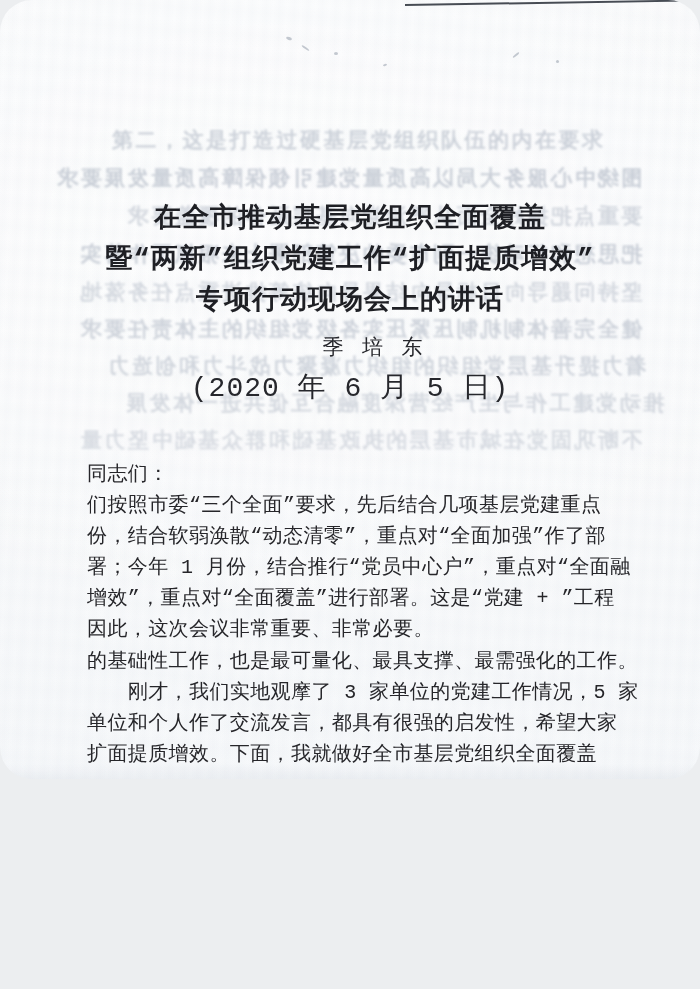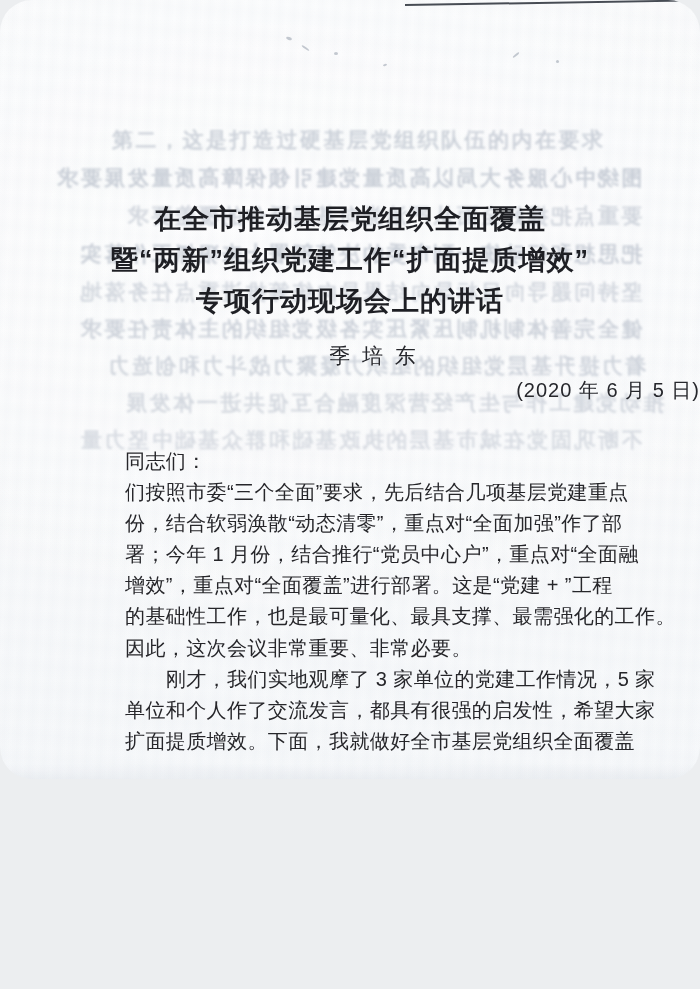--- a/index.html
+++ b/index.html
@@ -5,21 +5,21 @@
   html, body { margin: 0; padding: 0; background: #eceef0; }
   .page {
     position: relative;
     width: 700px;
     height: 779px;
     margin: 0 auto;
     overflow: hidden;
     background:
       radial-gradient(ellipse 900px 600px at 40% 30%, rgba(255,255,255,0.6) 0%, rgba(255,255,255,0) 70%),
       linear-gradient(180deg, #fafbfc 0%, #f9fafb 55%, #f6f8fa 100%);
-    font-family: Liberation Sans, sans-serif;
+    font-family: Liberation Mono, monospace;
     border-radius: 32px;
   }
   
   .page::before {
     content: "";
     position: absolute; inset: 0;
     background:
       repeating-linear-gradient(93deg, rgba(205,212,222,0.06) 0px, rgba(255,255,255,0) 7px, rgba(199,206,216,0.05) 14px),
       repeating-linear-gradient(4deg, rgba(210,216,224,0.05) 0px, rgba(255,255,255,0) 11px, rgba(203,210,219,0.04) 23px);
     pointer-events: none;
@@ -78,38 +78,36 @@
     z-index: 2;
   }
   .title-line {
     font-size: 27px;
     line-height: 41px;
     font-weight: bold;
     letter-spacing: 1px;
     color: #1e1f24;
   }
   .author {
-    margin-top: 20px;
+    margin-top: 11px;
     font-size: 21px;
     letter-spacing: 3px;
     color: #26272c;
     padding-left: 48px;
   }
   .date-line {
     margin-top: 7px;
-    font-size: 20px;
+    font-size: 28px;
     letter-spacing: 1px;
     color: #26272c;
-    text-align: right;
   }
   .body-block {
     position: absolute;
-    top: 446px; left: 87px;
+    top: 459px; left: 87px;
     z-index: 2;
-    margin-left: 38px;
   }
   .body-line {
     margin: 0;
     font-size: 20px;
     line-height: 31.1px;
     letter-spacing: 0.4px;
     color: #26262a;
     white-space: nowrap;
   }
   .page-number {
@@ -160,22 +158,22 @@
     <div class="date-line">(2020 年 6 月 5 日)</div>
   </div>
 
   <div class="body-block">
 
   <p class="body-line">同志们：</p>
       <p class="body-line">们按照市委“三个全面”要求，先后结合几项基层党建重点</p>
       <p class="body-line">份，结合软弱涣散“动态清零”，重点对“全面加强”作了部</p>
       <p class="body-line">署；今年 1 月份，结合推行“党员中心户”，重点对“全面融</p>
       <p class="body-line">增效”，重点对“全面覆盖”进行部署。这是“党建 + ”工程</p>
+      <p class="body-line">因此，这次会议非常重要、非常必要。</p>
       <p class="body-line">的基础性工作，也是最可量化、最具支撑、最需强化的工作。</p>
-      <p class="body-line">因此，这次会议非常重要、非常必要。</p>
       <p class="body-line">　　刚才，我们实地观摩了 3 家单位的党建工作情况，5 家</p>
       <p class="body-line">单位和个人作了交流发言，都具有很强的启发性，希望大家</p>
       <p class="body-line">扩面提质增效。下面，我就做好全市基层党组织全面覆盖</p>
     </div>
 
   <div class="page-number">— 1 —</div>
 
   <div class="pen-mark"></div>
 
 </div>

